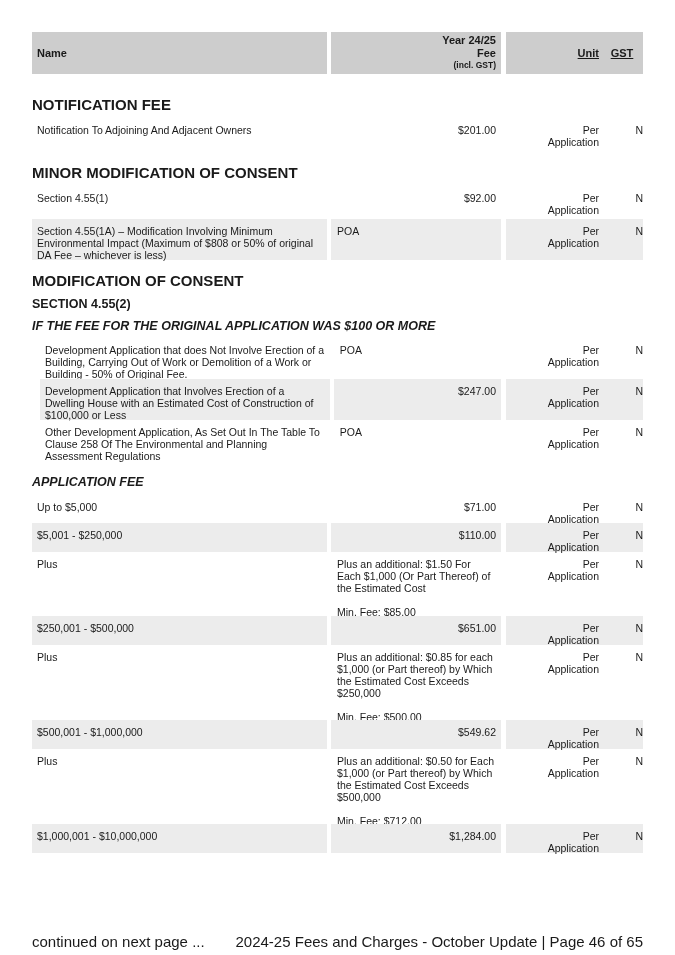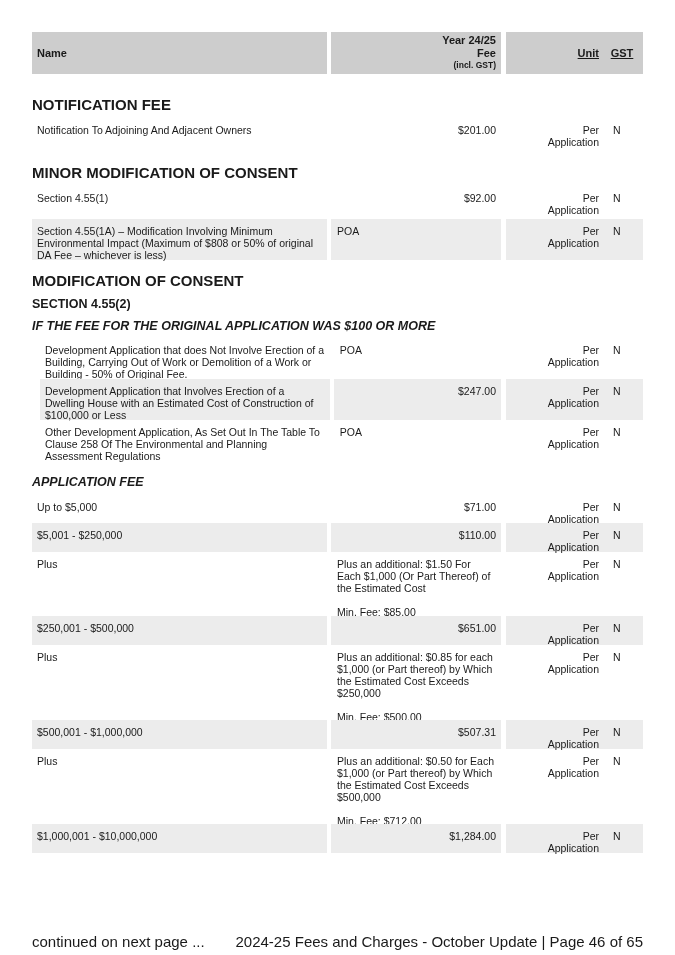--- a/index.html
+++ b/index.html
@@ -8,21 +8,21 @@
     font-family: "Liberation Sans", sans-serif; color: #1a1a1a;
   }
   .page { position: absolute; left: 32px; top: 32px; width: 611px; }
 
   
   .row { display: flex; position: relative; font-size: 10.5px; line-height: 12px; }
   .c-name { width: 295px; padding: 6px 5px 4px 5px; box-sizing: border-box; }
   .c-fee  { width: 170px; margin-left: 4px; padding: 6px 5px 4px 6px; box-sizing: border-box; }
   .c-unitgst { width: 137px; margin-left: 5px; display: flex; box-sizing: border-box; }
   .c-unit { width: 93px; text-align: right; padding: 6px 0 4px 0; box-sizing: border-box; }
-  .c-gst  { width: 44px; text-align: left; padding: 6px 0 4px 14px; box-sizing: border-box; }
+  .c-gst  { width: 44px; text-align: right; padding: 6px 0 4px 14px; box-sizing: border-box; }
   .right { text-align: right; }
 
   .shade .c-name, .shade .c-fee, .shade .c-unitgst { background: #ececec; }
 
   .header { height: 42px; font-weight: bold; font-size: 11px; }
   .header .c-name, .header .c-fee, .header .c-unitgst { background: #cdcdcd; }
   .header .c-name { display: flex; align-items: center; padding: 0 5px; }
   .header .c-fee { text-align: right; padding: 2px 5px 0 0; line-height: 12.5px; }
   .header .c-fee .small { font-size: 8.5px; display: block; }
   .header .c-unit, .header .c-gst { display: flex; align-items: center; justify-content: flex-end; padding: 12px; text-decoration: underline; }
@@ -196,21 +196,21 @@
       <div class="c-unitgst">
         <div class="c-unit">
             <span style="display: block;">Per</span>
             <span style="display: block;">Application</span>
           </div>
         <div class="c-gst">N</div>
       </div>
     </div>
     <div class="row shade" style="height:29px;">
       <div class="c-name">$500,001 - $1,000,000</div>
-      <div class="c-fee right">$507.31</div>
+      <div class="c-fee right">$549.62</div>
       <div class="c-unitgst">
         <div class="c-unit">
             <span style="display: block;">Per</span>
             <span style="display: block;">Application</span>
           </div>
         <div class="c-gst">N</div>
       </div>
     </div>
     <div class="row" style="height:75px;">
       <div class="c-name">Plus</div>

